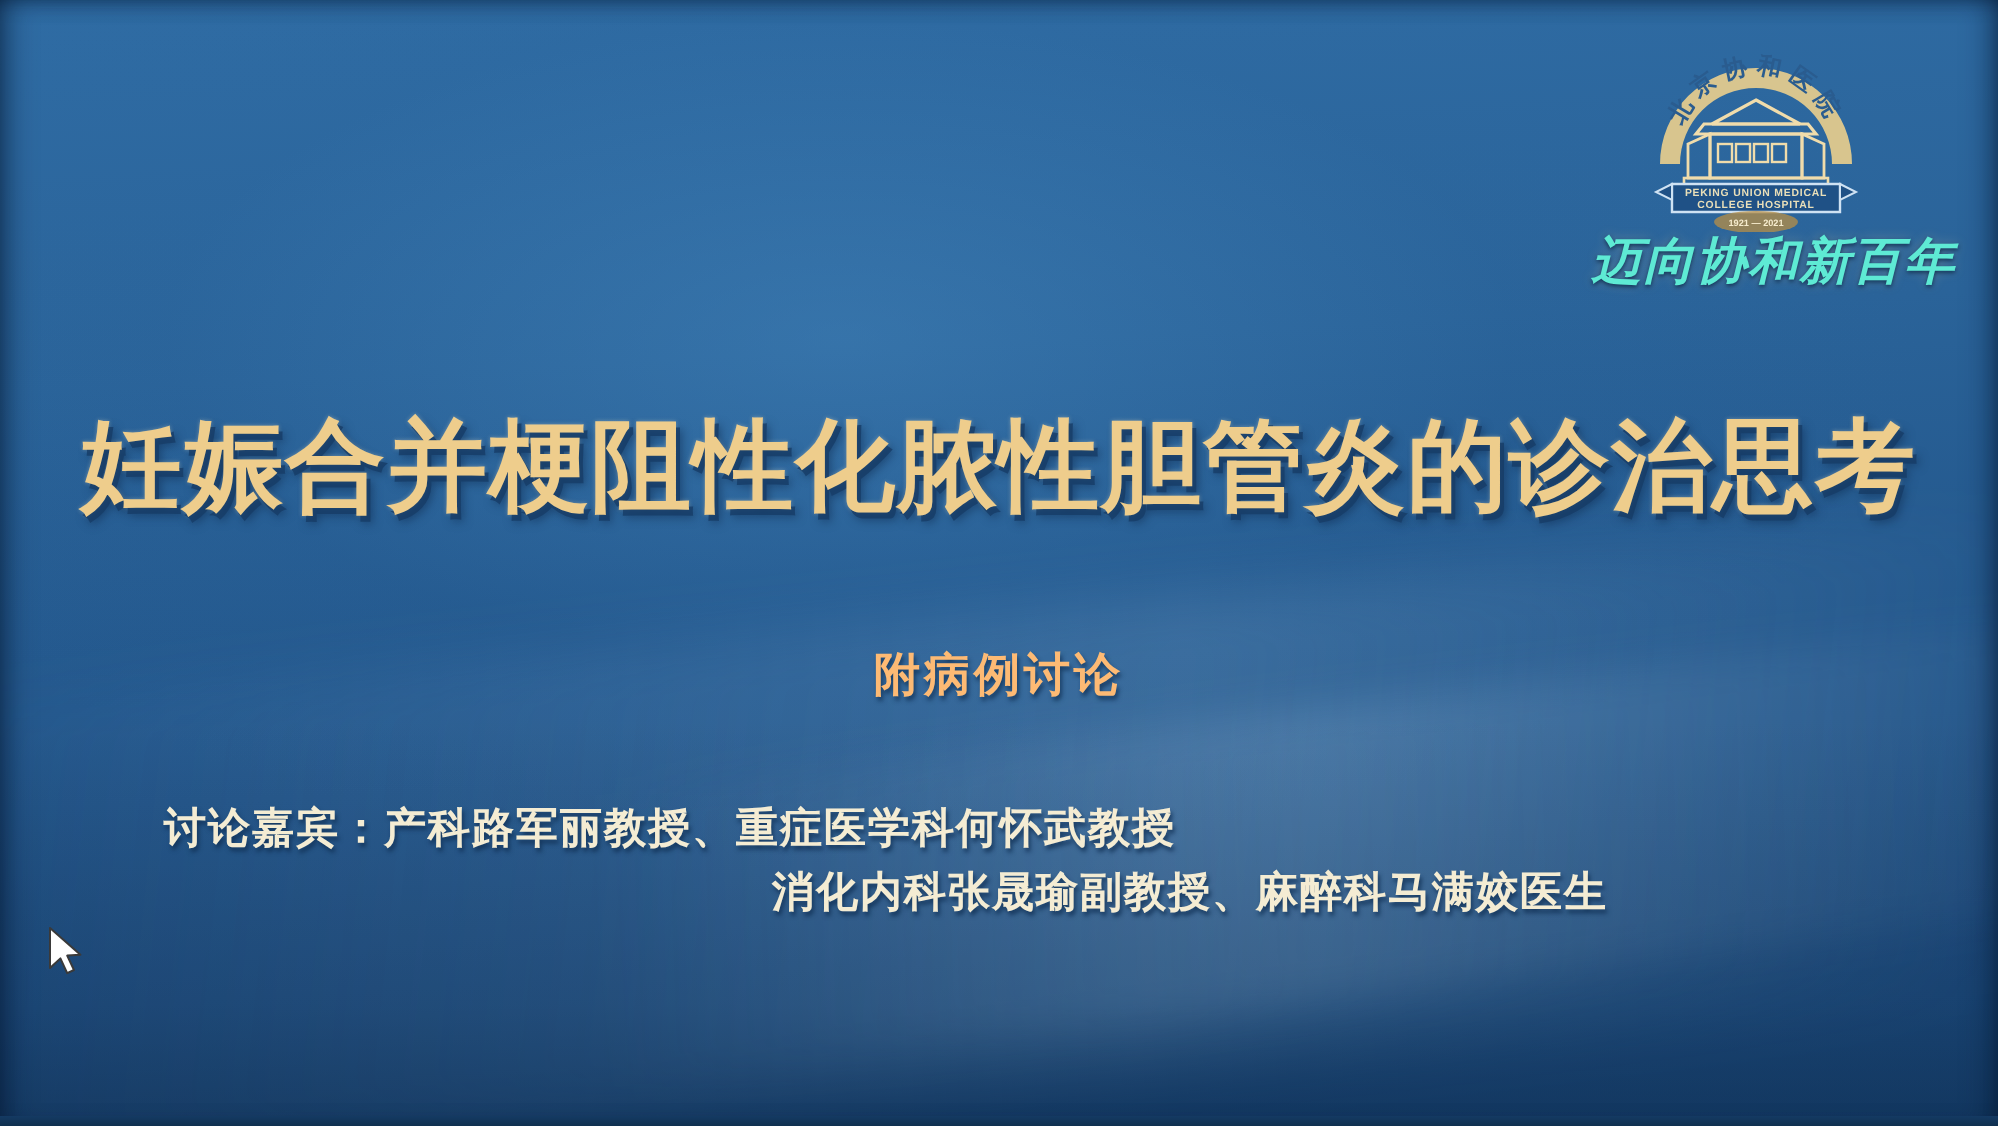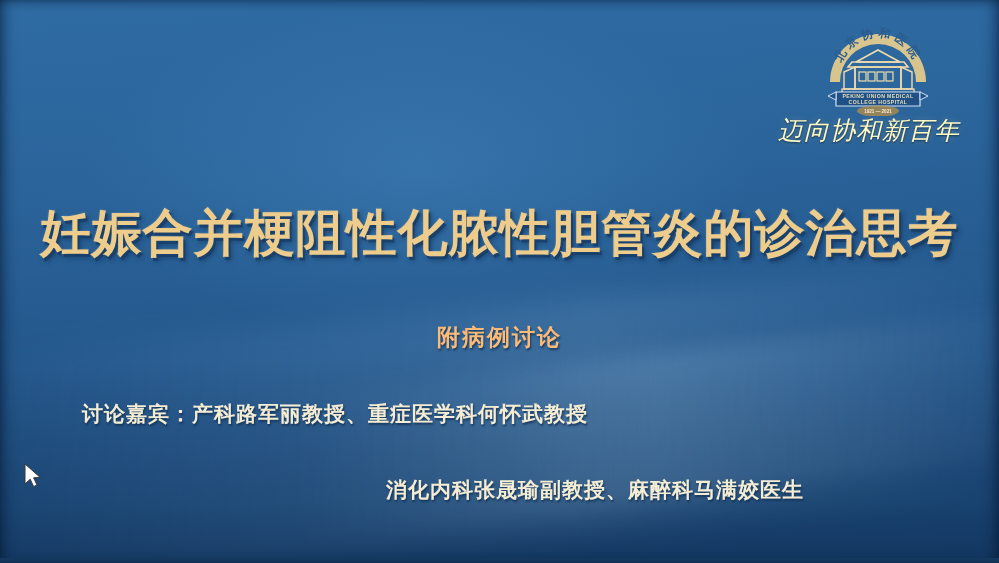--- a/index.html
+++ b/index.html
@@ -88,27 +88,27 @@
     top: 0;
     width: 112px;
     height: 104px;
   }
   .logo-emblem svg { display: block; width: 112px; height: 104px; }
   .logo-tagline {
     position: absolute;
     left: 0;
     top: 102px;
     width: 200px;
-    text-align: left;
+    text-align: right;
     font-family: "DejaVu Serif", "Liberation Serif", serif;
-    font-weight: normal;
+    font-weight: bold;
     font-style: italic;
     font-size: 25px;
     letter-spacing: 1px;
-    color: #fef9c3;
+    color: #5eead4;
     text-shadow: 0 1px 2px rgba(10,40,72,0.85), 0 0 6px rgba(255,228,160,0.25);
     white-space: nowrap;
   }
 
   
   #headline {
     position: absolute;
     left: 0;
     top: 204px;
     width: 999px;
@@ -150,21 +150,21 @@
     color: #f4ecd3;
     font-size: 21px;
     line-height: 32px;
     letter-spacing: 1px;
     white-space: nowrap;
     text-shadow: 1px 2px 2px rgba(16,48,84,0.80);
   }
   .credit-line { display: block; }
   .credit-reporter   { padding-left: 208px; }
   .credit-panel-one  { padding-left: 82px; }
-  .credit-panel-two  { padding-left: 386px; margin-top: 44px; }
+  .credit-panel-two  { padding-left: 386px; }
 
   
   #cursor {
     position: absolute;
     left: 24px;
     top: 463px;
     width: 20px;
     height: 28px;
     pointer-events: none;
   }

